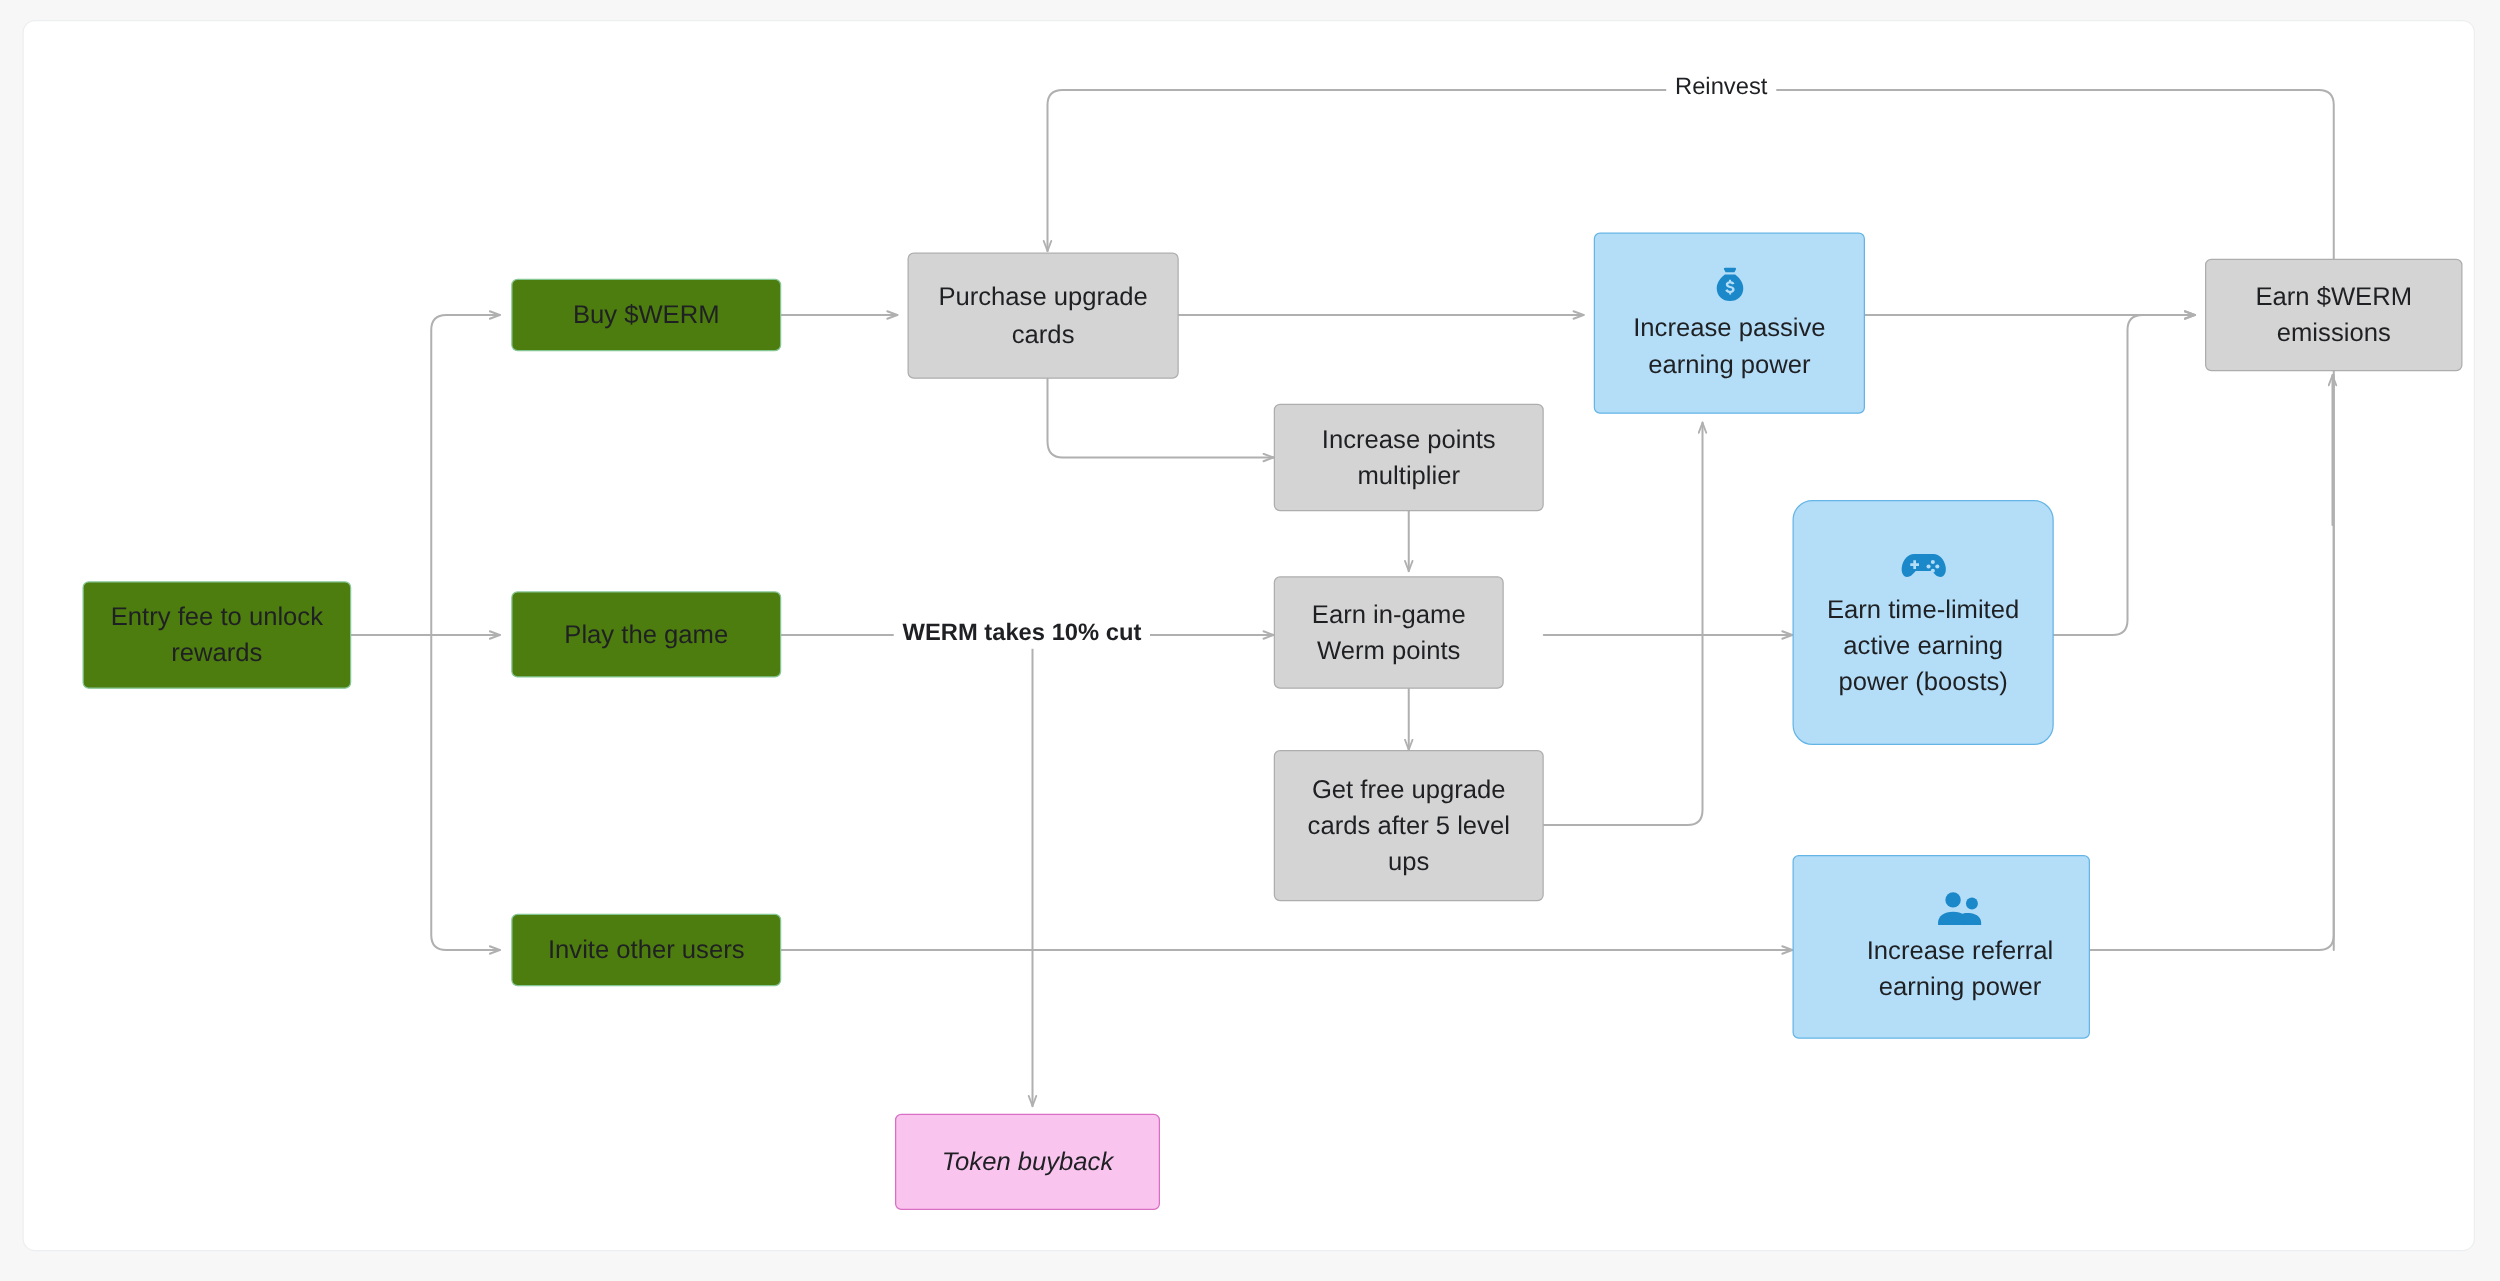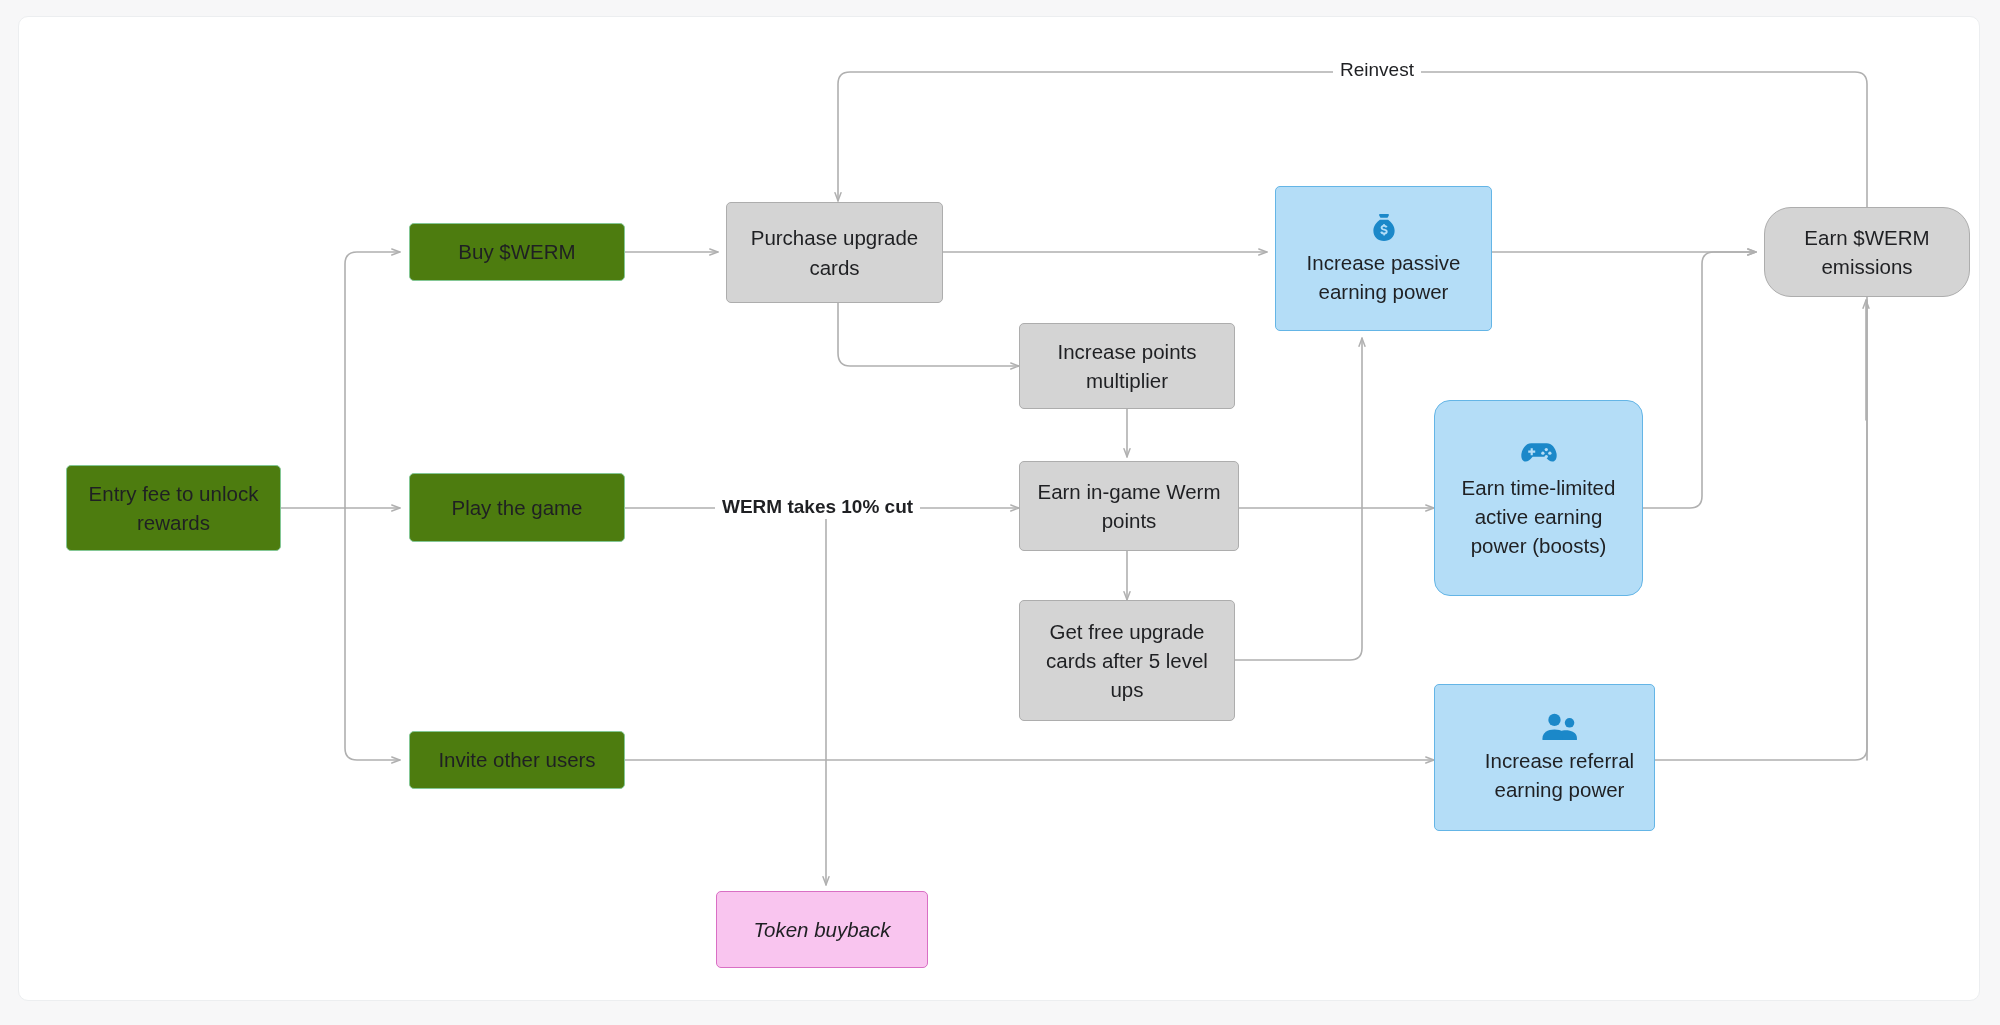--- a/index.html
+++ b/index.html
@@ -159,21 +159,21 @@
   </div>
 
   <div class="node n-gray" style="left:726px; top:202px; width:217px; height:101px;">
     <span class="label">Purchase upgrade cards</span>
   </div>
 
   <div class="node n-gray" style="left:1019px; top:323px; width:216px; height:86px;">
     <span class="label">Increase points multiplier</span>
   </div>
 
-  <div class="node n-gray" style="left:1019px; top:461px; width:220px; height:90px;">
+  <div class="node n-gray" style="left:1019px; top:461px; width:184px; height:90px;">
     <span class="label">Earn in-game Werm points</span>
   </div>
 
   <div class="node n-gray" style="left:1019px; top:600px; width:216px; height:121px;">
     <span class="label">Get free upgrade cards after 5 level ups</span>
   </div>
 
   <div class="node n-blue" style="left:1275px; top:186px; width:217px; height:145px;">
     <span class="icon">
       <svg width="34" height="34" viewBox="0 0 24 24" fill="#1b88c9" aria-hidden="true">
@@ -192,33 +192,33 @@
         <path d="M8.15 6.6h1.5v1.7h1.7v1.5h-1.7v1.7h-1.5V9.8h-1.7V8.3h1.7z" fill="#b4ddf7"></path>
         <circle cx="19.1" cy="7.6" r="1.15" fill="#b4ddf7"></circle>
         <circle cx="21.6" cy="10.1" r="1.15" fill="#b4ddf7"></circle>
         <circle cx="16.7" cy="10.1" r="1.15" fill="#b4ddf7"></circle>
         <circle cx="19.1" cy="12.5" r="1.15" fill="#b4ddf7"></circle>
       </svg>
     </span>
     <span class="label">Earn time-limited active earning power (boosts)</span>
   </div>
 
-  <div class="node n-blue" style="left:1434px; top:684px; width:221px; height:147px;padding-left:40px;">
+  <div class="node n-blue" style="left:1434px; top:684px; width:238px; height:147px;padding-left:40px;">
     <span class="icon">
       <svg width="40" height="32" viewBox="0 0 26 20" fill="#1b88c9" aria-hidden="true">
         <circle cx="9.4" cy="5.4" r="4"></circle>
         <path d="M1.6 17.3c0-3.5 3.2-5.7 7.8-5.7s7.8 2.2 7.8 5.7v1.1H1.6z"></path>
         <circle cx="19.2" cy="7.3" r="3.1"></circle>
         <path d="M14.6 18.4v-1.1c0-1.7-.6-3.2-1.7-4.3 1.7-.9 4-1 5.9-.7 3.1.5 5.2 2.3 5.2 4.9v1.2z"></path>
       </svg>
     </span>
     <span class="label">Increase referral earning power</span>
   </div>
 
-  <div class="node n-gray" style="left:1764px; top:207px; width:206px; height:90px;border-radius:27px;">
+  <div class="node n-gray" style="left:1764px; top:207px; width:206px; height:90px;">
     <span class="label">Earn $WERM emissions</span>
   </div>
 
   <div class="node n-pink" style="left:716px; top:891px; width:212px; height:77px;">
     <span class="label">Token buyback</span>
   </div>
 
   <div class="edge-label" style="left:1333px; top:58px;">Reinvest</div>
 
   <div class="edge-label bold" style="left:715px; top:495px;">WERM takes 10% cut</div>

